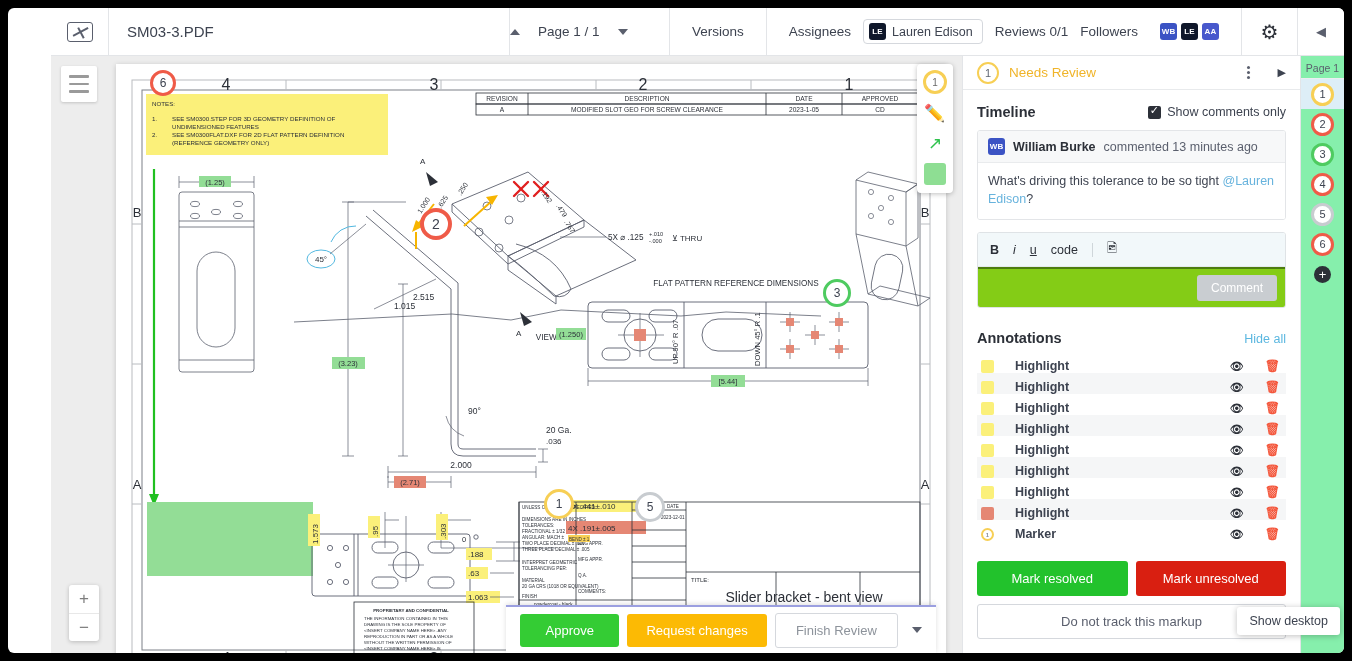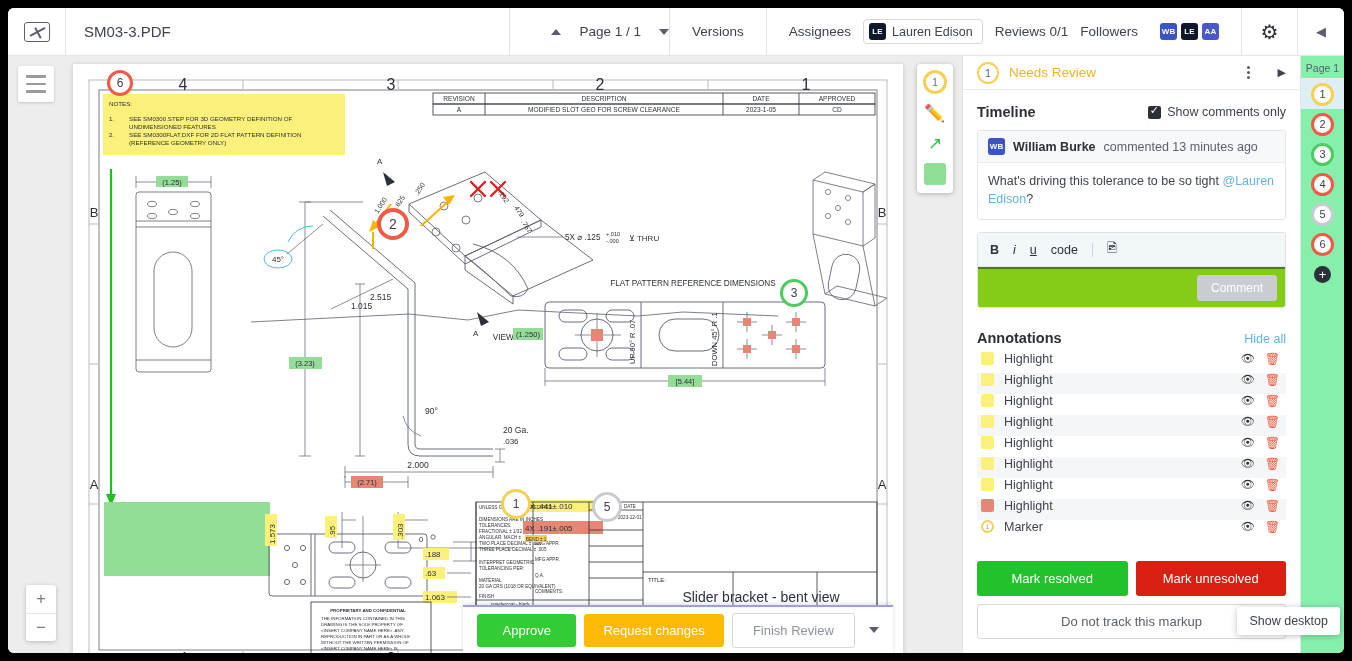--- a/index.html
+++ b/index.html
@@ -6,31 +6,31 @@
   html, body { margin:0; padding:0; }
   body {
     width:1352px; height:661px;
     background:#000;
     font-family:"Liberation Sans", sans-serif;
     overflow:hidden;
   }
   .app {
     position:absolute; left:8px; top:8px; width:1336px; height:645px;
     background:#fff; border-radius:6px; overflow:hidden;
-    display:flex; flex-direction:column;
+    display:flex; flex-direction:column;padding-left:43px;
   }
 
   
   .topbar { height:48px; flex:0 0 48px; display:flex; align-items:stretch; background:#fff; border-bottom:1px solid #e3e5e8; }
   .logo-cell { width:58px; display:flex; align-items:center; justify-content:center; border-right:1px solid #e3e5e8; }
   .logo-box { width:26px; height:20px; border:1.6px solid #5a5f6d; border-radius:3px; position:relative; }
   .logo-box:before { content:""; position:absolute; left:4px; top:8px; width:17px; height:1.6px; background:#5a5f6d; transform:rotate(-28deg); }
   .logo-box:after { content:""; position:absolute; left:12px; top:4px; width:1.6px; height:12px; background:#5a5f6d; transform:rotate(-28deg); }
   .doc-title { flex:1; display:flex; align-items:center; padding-left:18px; font-size:15px; color:#3d4350; border-right:1px solid #e3e5e8; }
-  .page-nav { width:160px; display:flex; align-items:center; justify-content:flex-end; gap:18px; border-right:1px solid #e3e5e8; font-size:13.5px; color:#3d4350; }
+  .page-nav { width:160px; display:flex; align-items:center; justify-content:flex-start; gap:18px; border-right:1px solid #e3e5e8; font-size:13.5px; color:#3d4350; }
   .caret-up { width:0;height:0;border-left:5px solid transparent;border-right:5px solid transparent;border-bottom:6px solid #5a5f6d; }
   .caret-dn { width:0;height:0;border-left:5px solid transparent;border-right:5px solid transparent;border-top:6px solid #5a5f6d; }
   .tb-cell { display:flex; align-items:center; justify-content:center; padding:0 22px; font-size:13.5px; color:#3d4350; border-right:1px solid #e3e5e8; white-space:nowrap; }
   .tb-cell.assignees { gap:12px; }
   .chip { display:inline-flex; align-items:center; gap:6px; border:1px solid #d5d8dd; border-radius:4px; padding:3px 9px 3px 5px; font-size:12.5px; color:#3d4350; background:#fff; }
   .ava { width:17px; height:17px; border-radius:3px; background:#3b53c4; color:#fff; font-size:8px; font-weight:bold; display:inline-flex; align-items:center; justify-content:center; letter-spacing:.2px; }
   .ava.l { background:#0f172a; }
   .ava.a { background:#4858cc; }
   .followers-group { display:flex; gap:4px; margin-left:10px; }
   .gear-cell { width:56px; display:flex; align-items:center; justify-content:center; border-right:1px solid #e3e5e8; }
@@ -85,21 +85,21 @@
   .ed-toolbar { display:flex; align-items:center; gap:14px; padding:6px 12px; background:#f2f8fa; border-bottom:1px solid #e4eaec; font-size:12.5px; color:#2c3038; }
   .ed-toolbar .sep { width:1px; height:14px; background:#cfd6da; }
   .ed-input { padding:10px 12px; font-size:13px; color:#b6bcc2; background:#fff; }
   .ed-foot { display:flex; justify-content:flex-end; padding:6px 8px; background:#84cc16; border-top:2px solid #4d7c0f; }
   .btn-comment { background:#c9cdd1; color:#fff; border:none; border-radius:3px; font-size:12px; padding:6px 14px; font-family:inherit; }
 
   .ann-head { display:flex; align-items:baseline; justify-content:space-between; padding:22px 14px 6px; }
   .ann-head h3 { margin:0; font-size:14.5px; color:#2c3038; font-weight:bold; }
   .hide-all { font-size:12.5px; color:#5bb7e0; }
   .ann-list { padding:0 14px; }
-  .ann-row { display:flex; align-items:flex-start; height:21px; padding:0 6px 0 4px; gap:10px; }
+  .ann-row { display:flex; align-items:flex-end; height:21px; padding:0 6px 0 4px; gap:21px;font-weight:bold; }
   .ann-row.alt { background:#f5f6f7; }
   .swatch { width:13px; height:13px; border-radius:2px; }
   .ann-label { flex:1; font-size:12.5px; color:#3d4350; }
   .eye { font-size:11px; color:#2c3038; }
   .trash { color:#f4573c; font-size:12px; }
   .mini-marker { width:13px; height:13px; border-radius:50%; border:2px solid #f7cf55; display:flex; align-items:center; justify-content:center; font-size:6px; color:#8a8f98; }
 
   .rp-foot { padding:10px 14px 14px; }
   .btn-row { display:flex; gap:8px; }
   .btn { border:none; border-radius:3px; font-size:13px; padding:10px 0; color:#fff; flex:1; font-family:inherit; }

